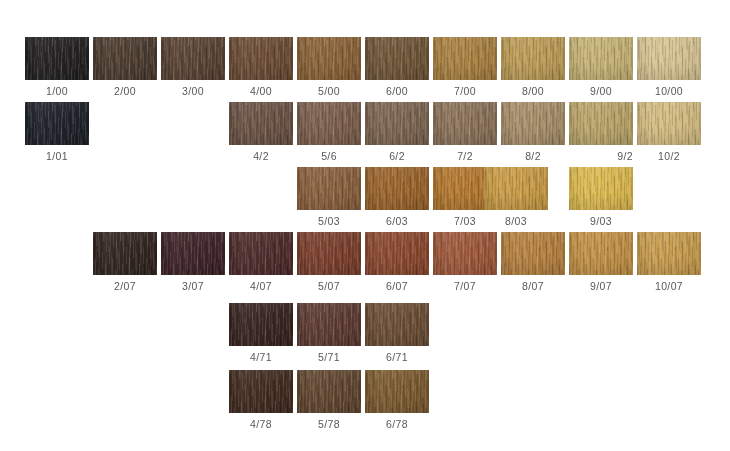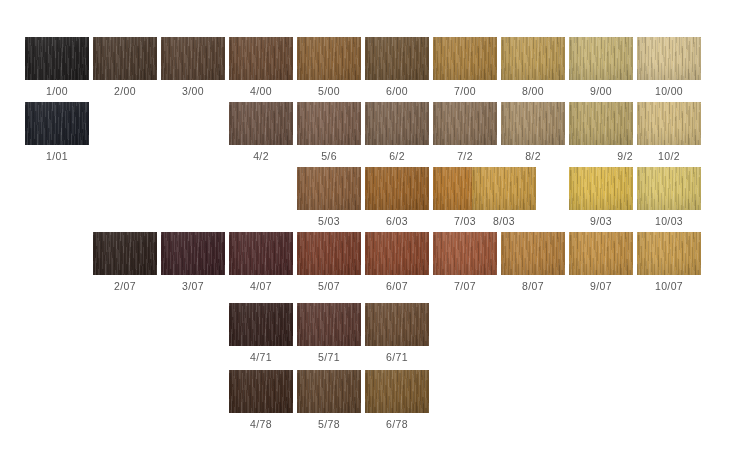--- a/index.html
+++ b/index.html
@@ -255,40 +255,33 @@
         </div>
         <div class="shade-label" style="top: 43px; width: 64px;">6/03</div>
       </div>
       <div class="shade-cell" style="left: 433px; width: 64px;">
         <div class="swatch" style="width: 64px; height: 43px; background-color: rgb(179, 118, 44);">
           <div class="strands"></div>
           <div class="sheen"></div>
         </div>
         <div class="shade-label" style="top: 43px; width: 64px;">7/03</div>
       </div>
-      <div class="shade-cell" style="left: 472px; width: 84px; padding-left: 40px;">
+      <div class="shade-cell" style="left: 484px; width: 84px; padding-left: 40px;">
         <div class="swatch" style="width: 64px; height: 43px; background-color: rgb(201, 155, 68);">
           <div class="strands"></div>
           <div class="sheen"></div>
         </div>
         <div class="shade-label" style="top: 43px; width: 64px;">8/03</div>
       </div>
       <div class="shade-cell" style="left: 569px; width: 64px;">
         <div class="swatch" style="width: 64px; height: 43px; background-color: rgb(220, 185, 78);">
           <div class="strands"></div>
           <div class="sheen"></div>
         </div>
         <div class="shade-label" style="top: 43px; width: 64px;">9/03</div>
-      </div>
-      <div class="shade-cell" style="left: 637px; width: 64px;">
-        <div class="swatch" style="width: 64px; height: 43px; background-color: rgb(217, 196, 108);">
-          <div class="strands"></div>
-          <div class="sheen"></div>
-        </div>
-        <div class="shade-label" style="top: 43px; width: 64px;">10/03</div>
       </div>
     </div>
     <div class="shade-row" style="top: 232px; left: 0px; width: 730px;">
       <div class="shade-cell" style="left: 93px; width: 64px;">
         <div class="swatch" style="width: 64px; height: 43px; background-color: rgb(48, 36, 31);">
           <div class="strands"></div>
           <div class="sheen"></div>
         </div>
         <div class="shade-label" style="top: 43px; width: 64px;">2/07</div>
       </div>

